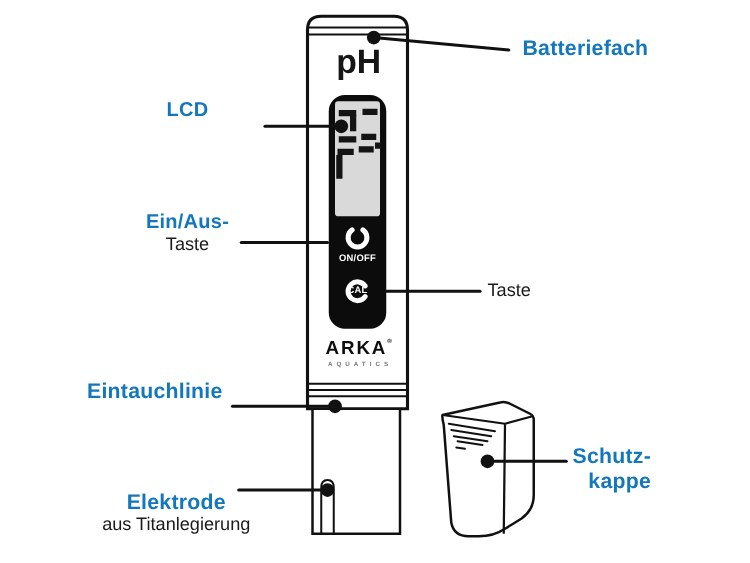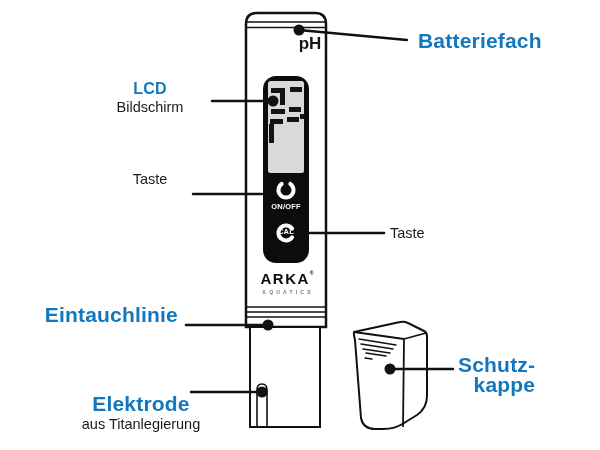--- a/index.html
+++ b/index.html
@@ -9,27 +9,27 @@
   *{margin:0;padding:0;box-sizing:border-box;}
   body{
     font-family:"Liberation Sans", sans-serif;
     background:#ffffff;
     width:600px;height:450px;overflow:hidden;
   }
   .stage{position:relative;width:600px;height:450px;background:#fff;}
   .stage svg{position:absolute;left:0;top:0;}
 
   .lbl{position:absolute;line-height:1.05;}
-  .lbl .t{color:var(--accent);font-weight:bold;font-size:21px;letter-spacing:.2px;}
+  .lbl .t{color:var(--accent);font-weight:bold;font-size:17px;letter-spacing:.2px;}
   .lbl .s{color:#1a1a1a;font-size:14.5px;margin-top:2px;}
   .center{text-align:center;}
   .right{text-align:right;}
 
   .dev-text{position:absolute;transform:translateX(-50%);white-space:nowrap;}
-  .ph{left:287px;top:34px;font-size:17px;font-weight:bold;color:#161616;margin-left:23px;}
+  .ph{left:287px;top:34px;font-size:27px;font-weight:bold;color:#161616;}
   .btn-label{color:#fff;font-weight:bold;font-size:7.5px;letter-spacing:.2px;}
   .onoff{left:286px;top:202px;text-align:right;}
   .cal{left:286px;top:227px;}
   .brand{left:287px;top:270px;font-size:15px;font-weight:900;color:#0d0d0d;letter-spacing:1.5px;}
   .brand sup{font-size:5px;font-weight:bold;vertical-align:top;letter-spacing:0;}
   .brand-sub{left:288px;top:289px;font-size:5px;color:#777;letter-spacing:3.2px;font-weight:bold;}
 
   .cap-two-line{line-height:20px;text-align:right;}
 </style>
 </head>
@@ -108,24 +108,24 @@
   <div class="dev-text btn-label cal">CAL</div>
   <div class="dev-text brand"><span>ARKA</span><sup>®</sup></div>
   <div class="dev-text brand-sub">AQUATICS</div>
 
   <div class="lbl" style="left:418px;top:30px;">
     <div class="t">Batteriefach</div>
   </div>
 
   <div class="lbl center" style="left:80px;top:81px;width:140px;">
     <div class="t" style="font-size:16px;">LCD</div>
-    <div class="s">Bildschirm</div>
   </div>
 
   <div class="lbl center" style="left:80px;top:170px;width:140px;">
+    <div class="t" style="font-size:16px;">Ein/Aus-</div>
     <div class="s">Taste</div>
   </div>
 
   <div class="lbl" style="left:390px;top:224px;">
     <div class="s">Taste</div>
   </div>
 
   <div class="lbl right" style="left:38px;top:304px;width:140px;">
     <div class="t">Eintauchlinie</div>
   </div>

